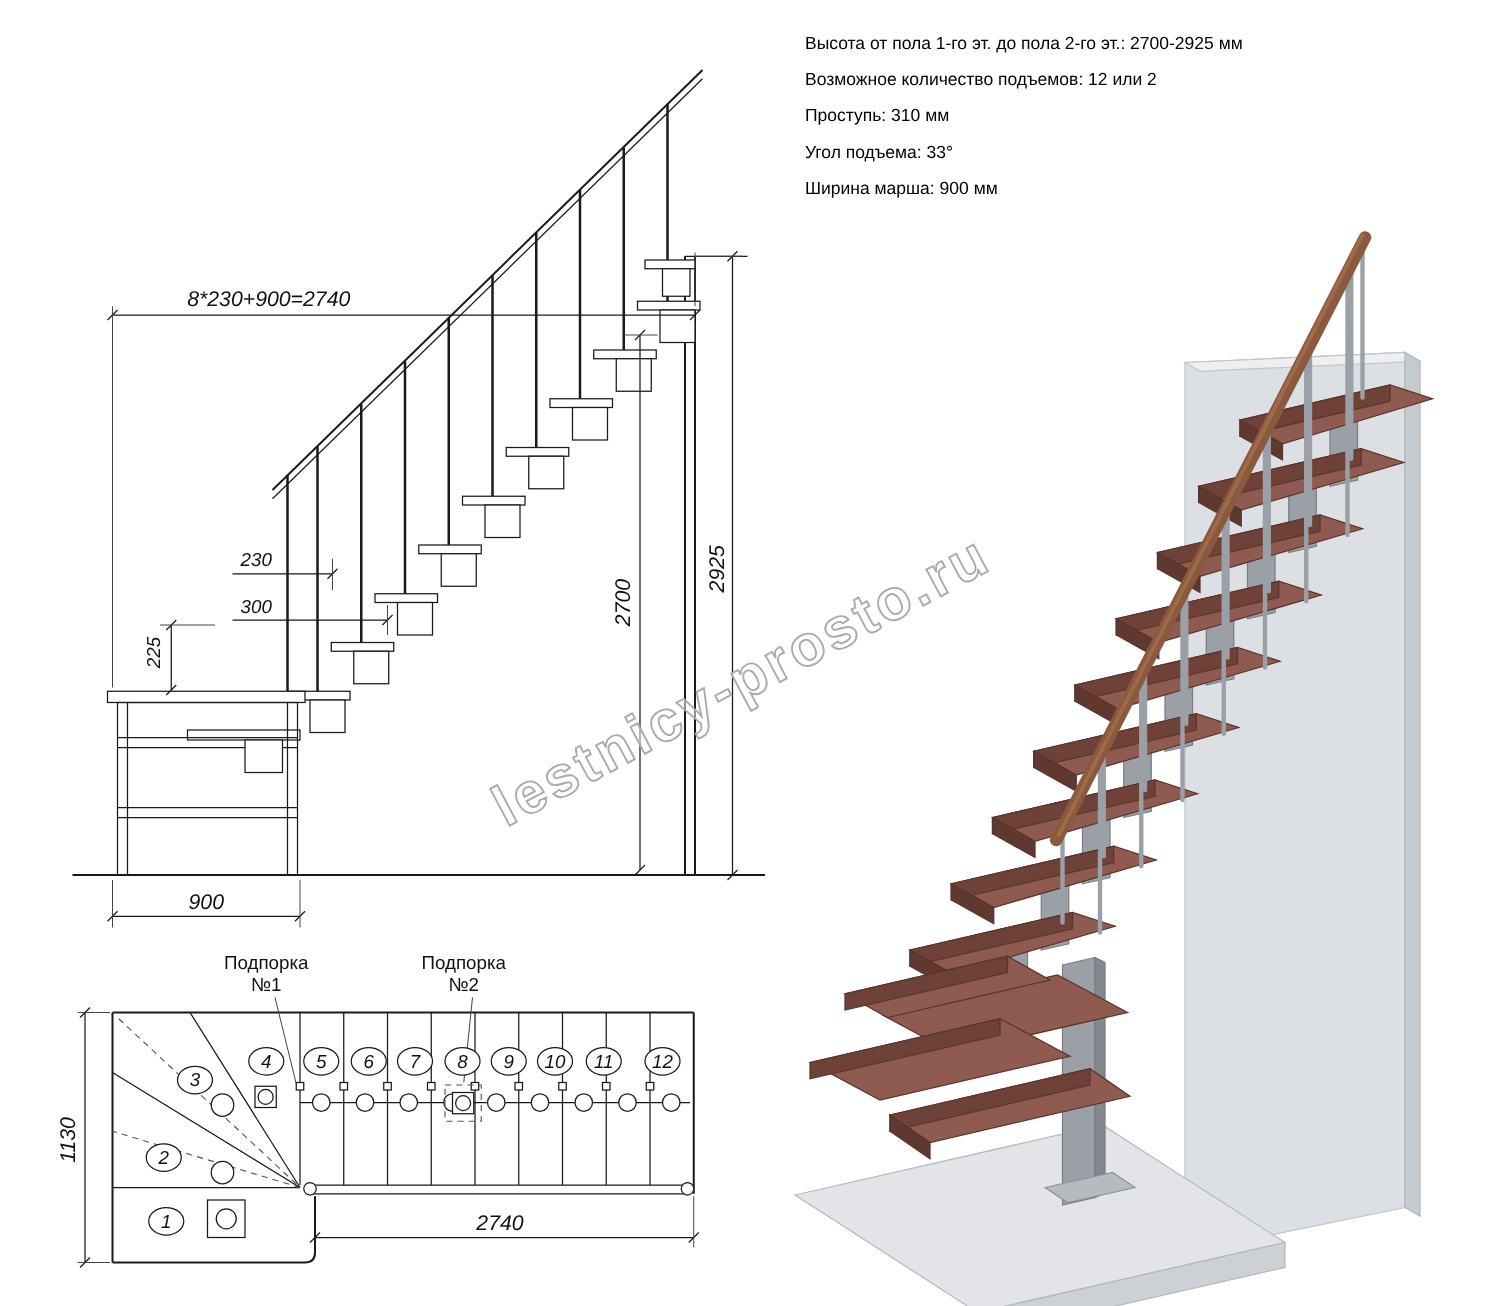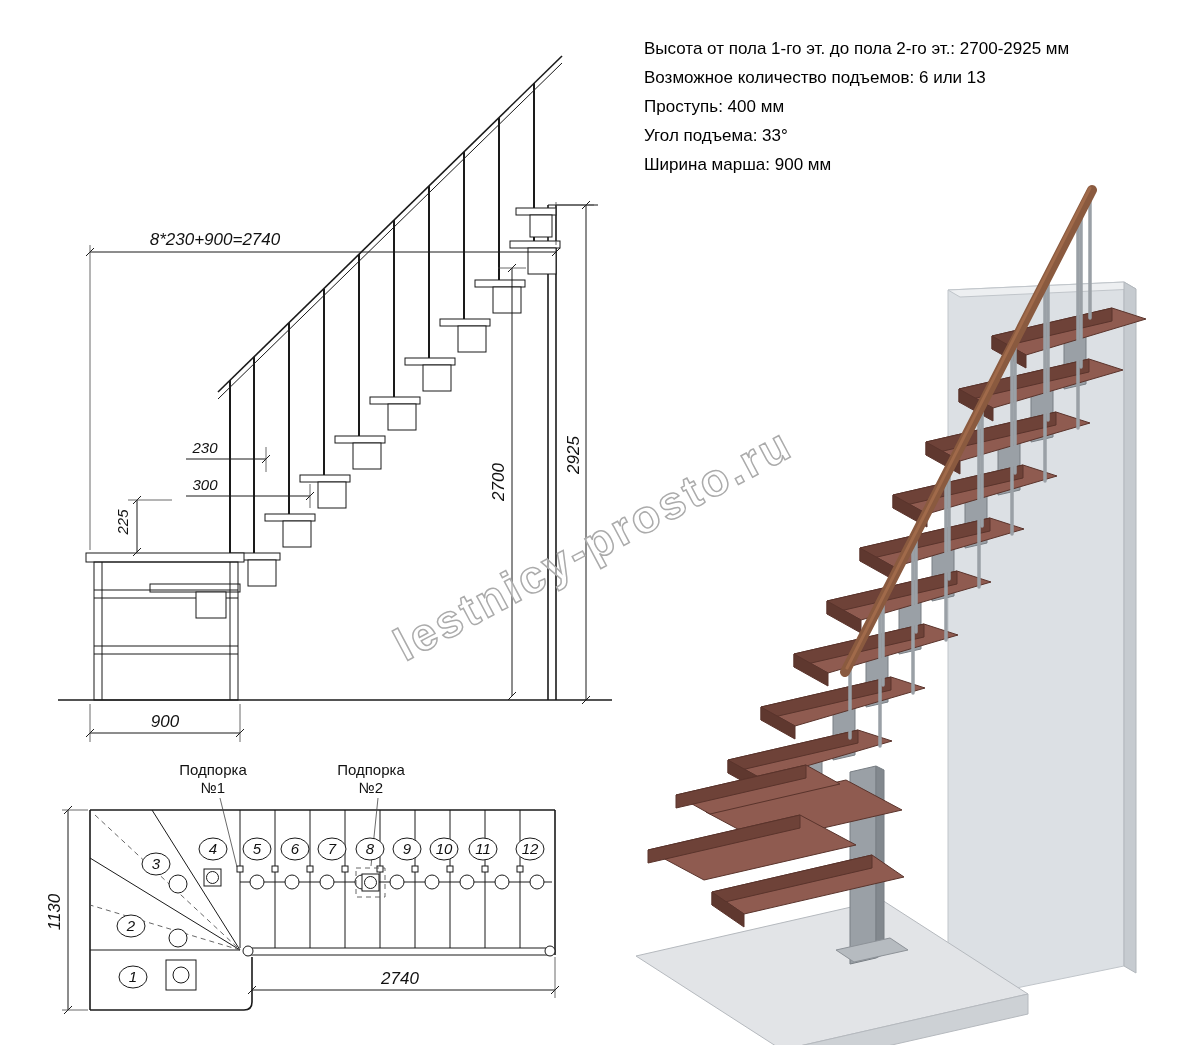--- a/index.html
+++ b/index.html
@@ -2,22 +2,22 @@
 <html><head>
 <meta charset="utf-8">
 <style>
   html,body { margin:0; padding:0; background:#ffffff; }
   .canvas {
     position:relative; width:1191px; height:1045px; background:#fff;
     overflow:hidden; font-family:"Liberation Sans", sans-serif;
   }
   .canvas > svg { position:absolute; left:0; top:0; }
   .specs {
-    position:absolute; left:644px; top:34px; width:540px;
-    font-size:17px; line-height:29px; color:#000;
+    position:absolute; left:644px; top:20px; width:540px;
+    font-size:14px; line-height:29px; color:#000;
   }
   .specs div { white-space:nowrap; }
   
   text.dim  { font-family:"Liberation Sans",sans-serif; font-style:italic; font-size:15px; fill:#111; }
   text.dim-big { font-family:"Liberation Sans",sans-serif; font-style:italic; font-size:17px; fill:#111; }
   text.step-num { font-family:"Liberation Sans",sans-serif; font-style:italic; font-size:15px; fill:#111; }
   text.lbl { font-family:"Liberation Sans",sans-serif; font-size:15px; fill:#111; }
   text.wm  {
     font-family:"Liberation Sans",sans-serif; font-weight:bold;
     font-size:46px; letter-spacing:3px;
@@ -378,19 +378,19 @@
     </g>
   </g>
 
   <g>
     <text class="wm" transform="translate(405,662) rotate(-28)">lestnicy-prosto.ru</text>
   </g>
 </svg>
 
 <div class="specs">
   <div>Высота от пола 1-го эт. до пола 2-го эт.: 2700-2925 мм</div>
-  <div>Возможное количество подъемов: 6 или 13</div>
-  <div>Проступь: 400 мм</div>
+  <div>Возможное количество подъемов: 12 или 2</div>
+  <div>Проступь: 310 мм</div>
   <div>Угол подъема: 33°</div>
   <div>Ширина марша: 900 мм</div>
 </div>
 
 </div>
 
 </body></html>

